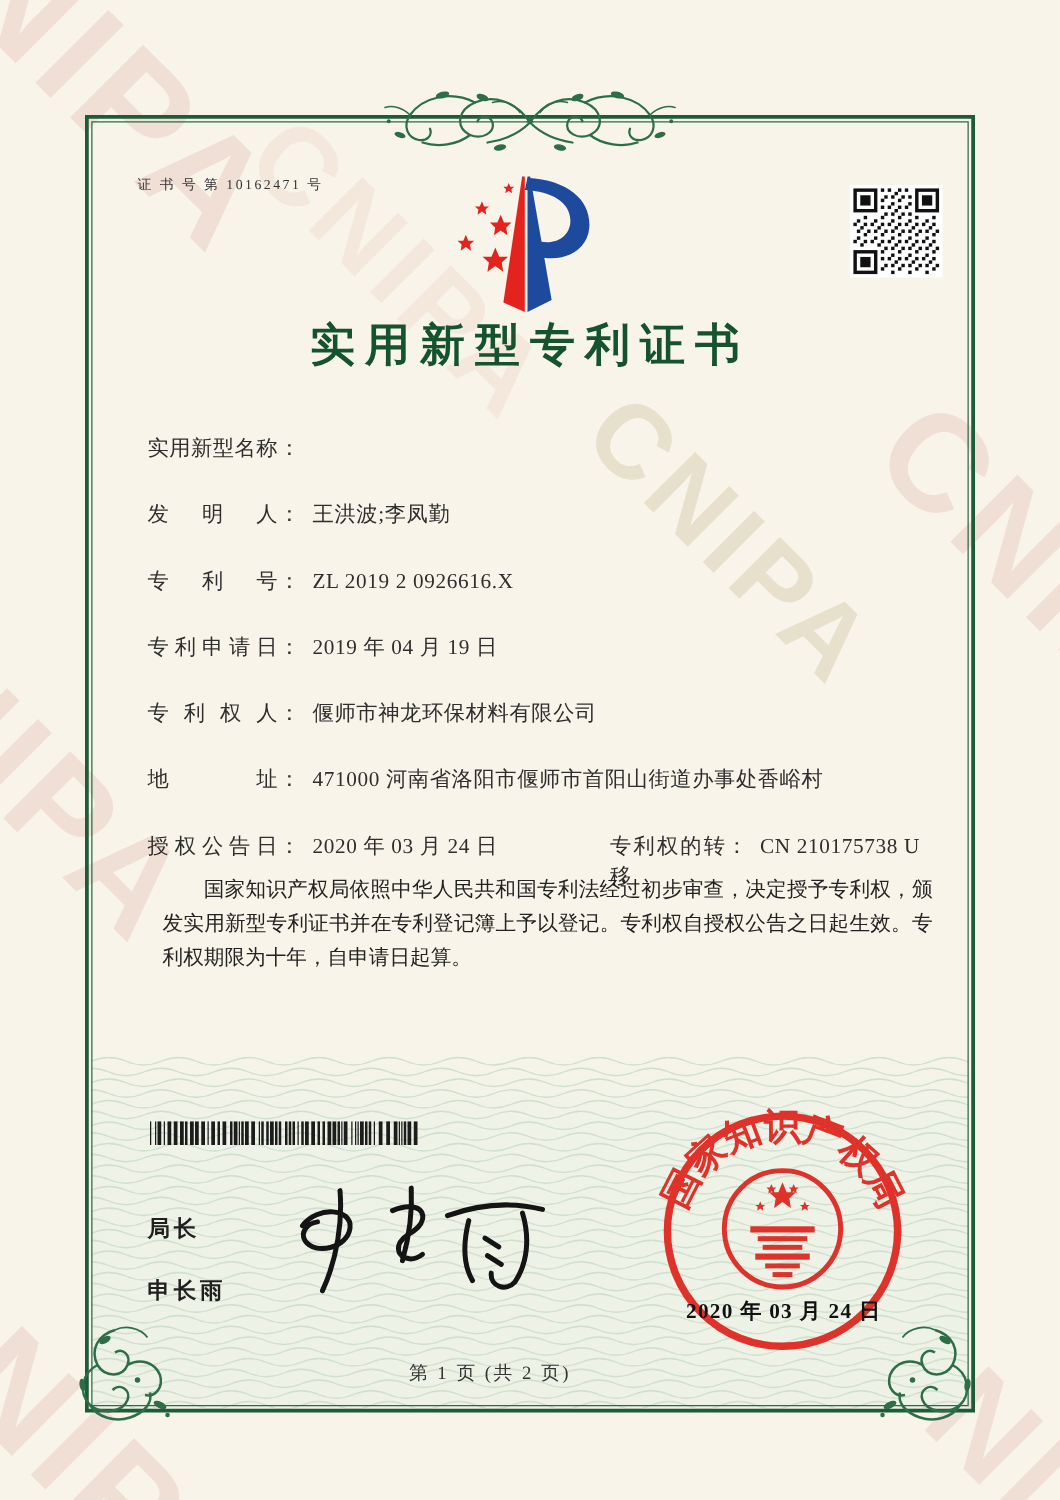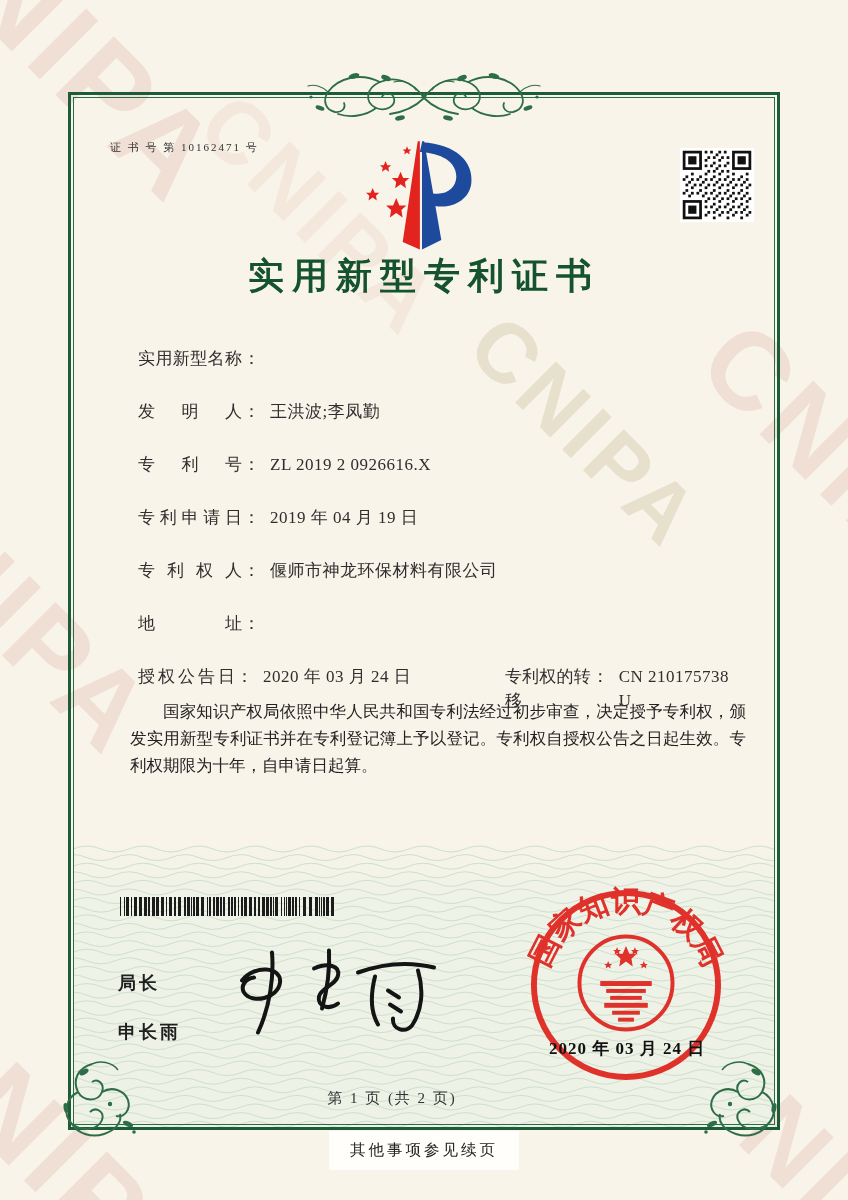--- a/index.html
+++ b/index.html
@@ -55,21 +55,21 @@
   .title{
     position:absolute;left:0;top:252px;width:848px;
     text-align:center;font-size:36px;font-weight:700;
     letter-spacing:8px;color:#14532d;
   }
 
   .fields{position:absolute;left:118px;top:347px;width:620px;}
   .field-row{display:flex;align-items:flex-start;margin-bottom:29px;font-size:17px;line-height:24px;color:#2e2e2e;}
   .lbl{
     display:inline-block;width:104px;
-    text-align:justify;text-align-last:justify;margin-left:20px;
+    text-align:justify;text-align-last:justify;
     -moz-text-align-last:justify;
   }
   .colon{margin:0 10px 0 1px;}
   .val{letter-spacing:0.5px;}
   .grant-row .val1{display:inline-block;width:238px;}
 
   .body-text{
     position:absolute;left:118px;top:698px;width:616px;
     font-size:16.5px;line-height:27px;text-align:justify;color:#222;margin-left:12px;
   }
@@ -381,20 +381,21 @@
         <span class="val">2019 年 04 月 19 日</span>
     </div>
     <div class="field-row">
       <span class="lbl">专利权人</span>
         <span class="colon">：</span>
         <span class="val">偃师市神龙环保材料有限公司</span>
     </div>
     <div class="field-row">
       <span class="lbl">地址</span>
         <span class="colon">：</span>
+        <span class="val">471000 河南省洛阳市偃师市首阳山街道办事处香峪村</span>
     </div>
     <div class="field-row grant-row">
       <span class="lbl">授权公告日</span>
         <span class="colon">：</span>
         <span class="val val1">2020 年 03 月 24 日</span>
       <span class="lbl" style="width:92px;">专利权的转移</span>
         <span class="colon">：</span>
         <span class="val">CN 210175738 U</span>
     </div>
   </div>
@@ -505,15 +506,14 @@
         <rect x="84" y="111" width="32" height="4"></rect>
         <rect x="78" y="118" width="44" height="5"></rect>
         <rect x="86" y="126" width="28" height="4"></rect>
         <rect x="92" y="133" width="16" height="4"></rect>
       </g>
     </g>
   </svg>
   <div class="seal-date">2020 年 03 月 24 日</div>
 
   <div class="page-info">第 1 页 (共 2 页)</div>
-  <div class="continuation">其他事项参见续页</div>
 
 </div>
 
 </body></html>

